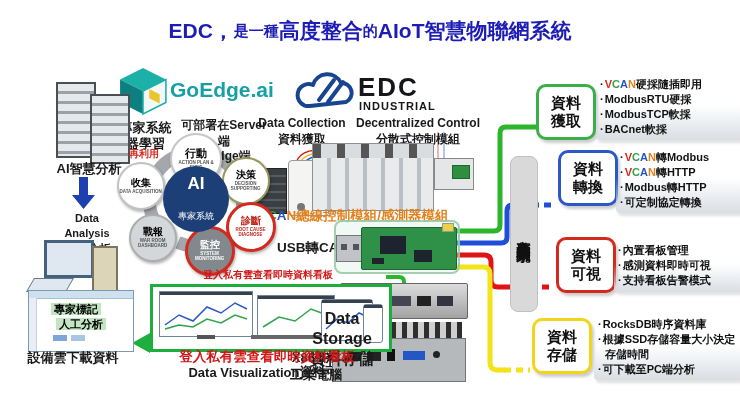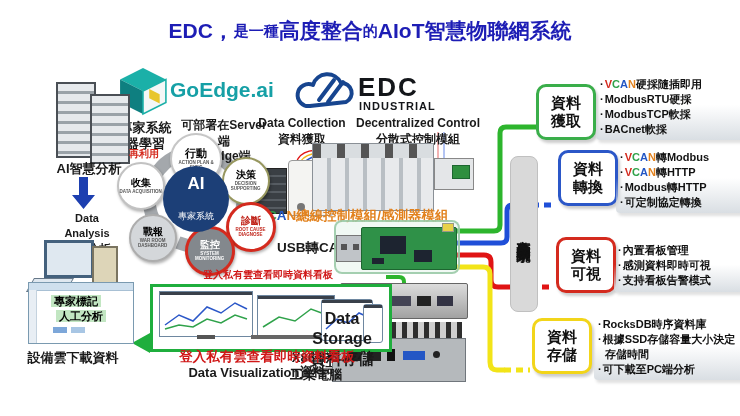--- a/index.html
+++ b/index.html
@@ -93,21 +93,21 @@
         background:linear-gradient(#dcdcdc,#a2a2a2);}
   .port{position:absolute;top:12px;height:10px;background:#222;}
   .port.blue{background:#2457c5;}
   #rugipc{left:332px;top:322px;width:134px;height:60px;}
   #rugipc .fins{position:absolute;left:4px;top:0;right:4px;height:16px;
         background:repeating-linear-gradient(90deg,#2e2e2e 0 5px,#cfcfcf 5px 11px);}
   #rugipc .body{position:absolute;left:0;top:16px;right:0;bottom:0;background:#b5b9bc;border:1px solid #70767c;}
 
   #dashbox{left:150px;top:284px;width:236px;height:62px;border:3px solid #1fae3d;background:#fff;z-index:3;}
 
-  #shot{left:28px;top:282px;width:104px;height:60px;background:#fff;border:1px solid #7a9ab0;z-index:2;}
+  #shot{left:28px;top:290px;width:104px;height:60px;background:#fff;border:1px solid #7a9ab0;z-index:2;}
   #shot .hdr{position:absolute;left:0;top:0;right:0;height:7px;background:#cfe0ee;border-bottom:1px solid #a8c0d4;}
   #shot .rail{position:absolute;left:0;top:7px;bottom:0;width:7px;background:#e8eef4;border-right:1px solid #c4d2de;}
   #shot .chip{position:absolute;background:#c2e6c2;color:#000;font-weight:bold;font-size:11px;
         line-height:1.1;padding:0 3px;white-space:nowrap;}
 
   #moni{left:44px;top:240px;width:44px;height:32px;border:3px solid #44617d;background:#dfe8f0;z-index:2;}
   #tower{left:92px;top:246px;width:22px;height:44px;background:#ddd5b8;border:2px solid #7a7460;z-index:2;}
   #kbd{left:30px;top:278px;width:38px;height:12px;background:#dfe8f0;border:1px solid #678;transform:skewX(-30deg);z-index:2;}
 </style>
 </head>

